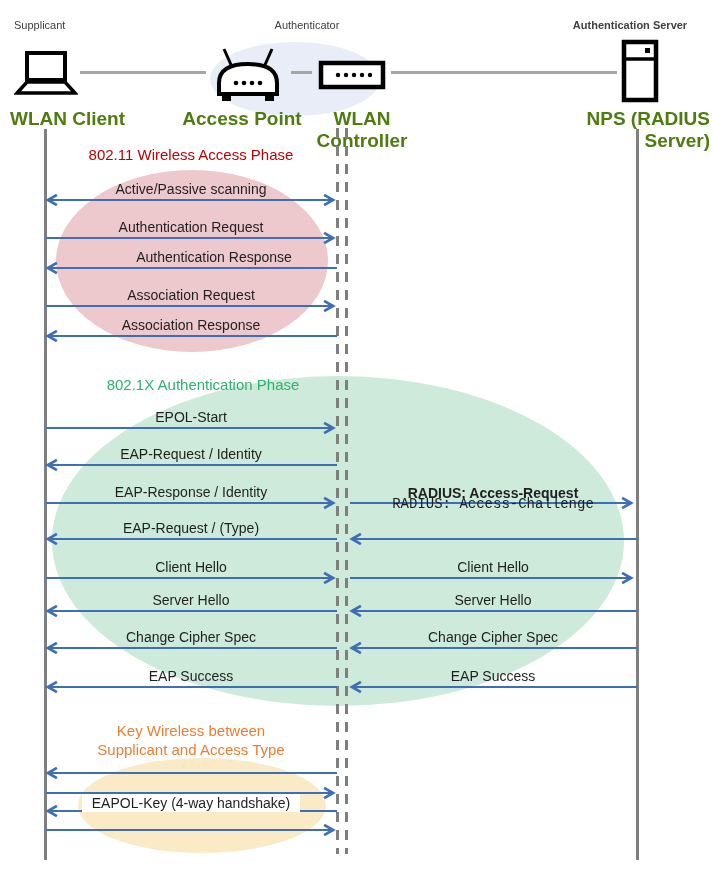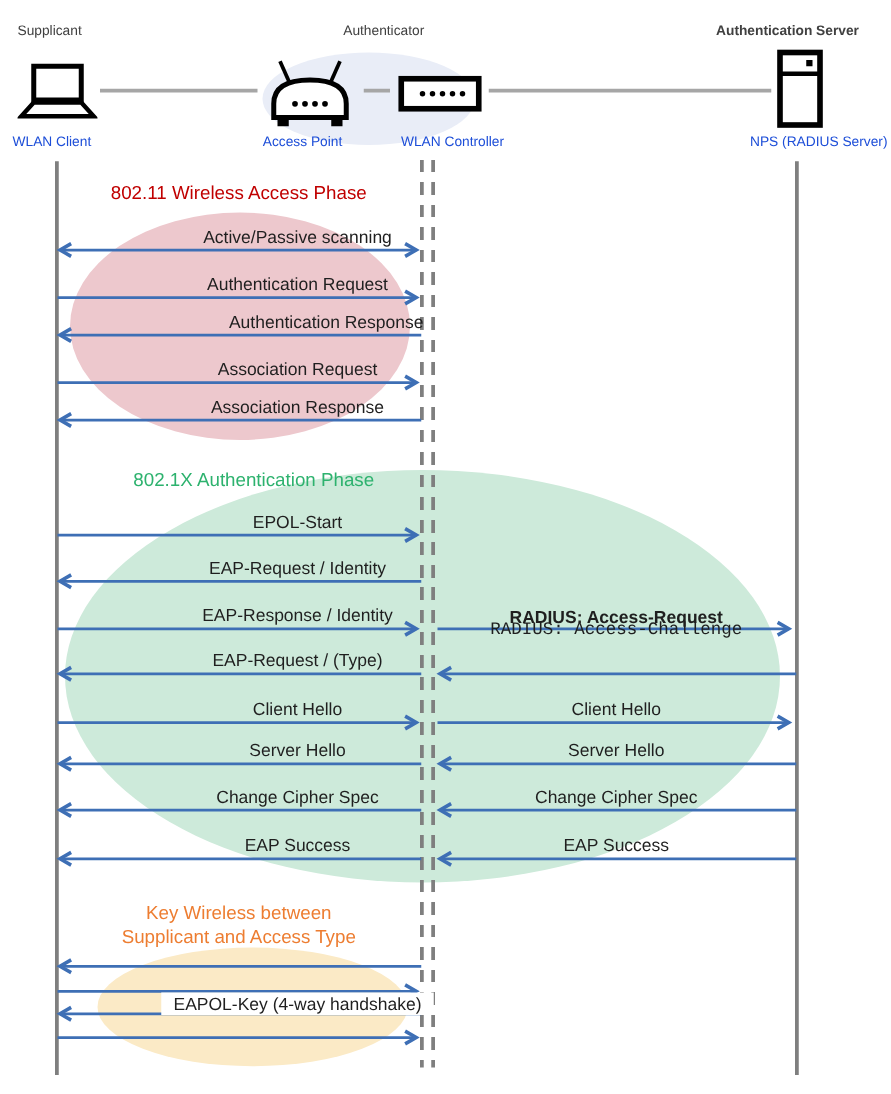--- a/index.html
+++ b/index.html
@@ -3,40 +3,40 @@
 <meta charset="utf-8">
 <style>
   html,body{margin:0;padding:0;background:#ffffff;}
   .canvas{
     position:relative;width:713px;height:875px;background:#ffffff;overflow:hidden;
     font-family:"Liberation Sans", sans-serif;color:#262626;
   }
   .abs{position:absolute;}
   
   .role{font-size:11px;color:#404040;}
-  .dev-label{font-size:11px;color:#1d4ed8;}
+  .dev-label{font-size:19px;color:#4d7c0f;font-weight:bold;}
   .ellipse{border-radius:50%;}
   .hdr-ellipse{left:210px;top:42px;width:170px;height:74px;background:#e9edf7;z-index:0;}
   .connector{height:3px;background:#a6a6a6;top:71px;z-index:1;}
   .icon{z-index:2;}
   
   .lifeline{width:3px;background:#7f7f7f;top:129px;height:731px;z-index:2;}
   .lifeline-dashed{
     width:3px;top:128px;height:726px;z-index:2;background:
     repeating-linear-gradient(to bottom,#7f7f7f 0 10px,transparent 10px 18px);
   }
   
   .ph1-ellipse{left:56px;top:170px;width:272px;height:182px;background:#edc8cd;z-index:0;}
   .ph2-ellipse{left:52px;top:376px;width:572px;height:330px;background:#cdeada;z-index:0;}
   .ph3-ellipse{left:78px;top:758px;width:248px;height:95px;background:#fbeac6;z-index:0;}
   
   svg.arrows{left:0;top:0;z-index:3;pointer-events:none;}
   
   .msg{font-size:14px;height:16px;line-height:16px;text-align:center;z-index:4;color:#1f1f1f;}
-  .lane-left{left:45px;width:292px;padding-left:47px;}
+  .lane-left{left:45px;width:292px;}
   .lane-right{left:347px;width:292px;}
   .phase-title{font-size:15px;text-align:center;z-index:4;}
   .ph1-title{left:45px;width:292px;top:146px;color:#c00000;}
   .ph2-title{left:58px;width:290px;top:376px;color:#2db26e;}
   .ph3-title{left:45px;width:292px;color:#ed7d31;}
   .boxed span{background:#ffffff;padding:1px 10px;display:inline-block;}
 </style>
 </head>
 <body>
 

